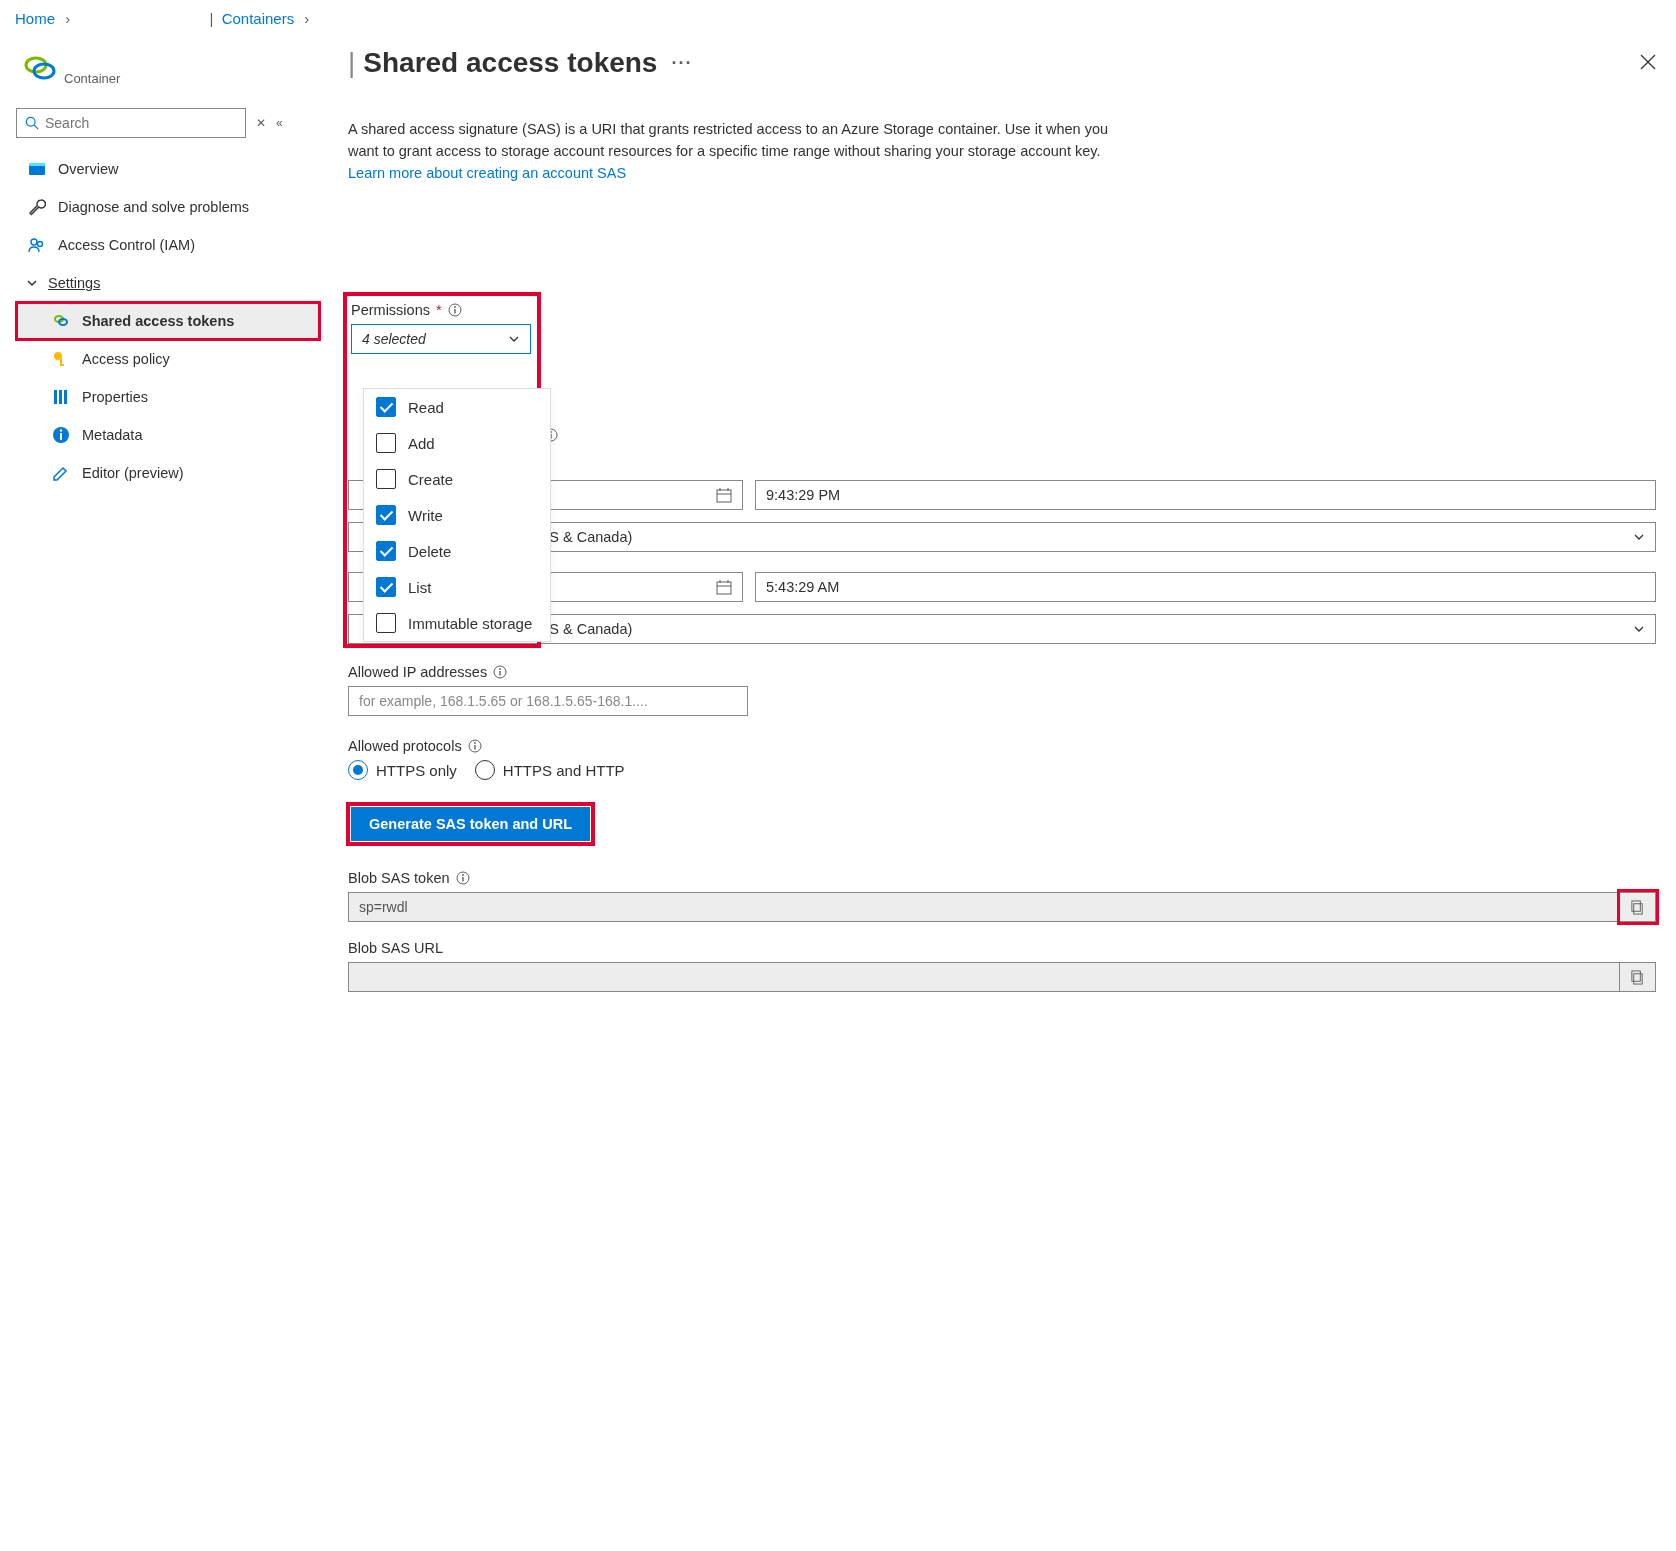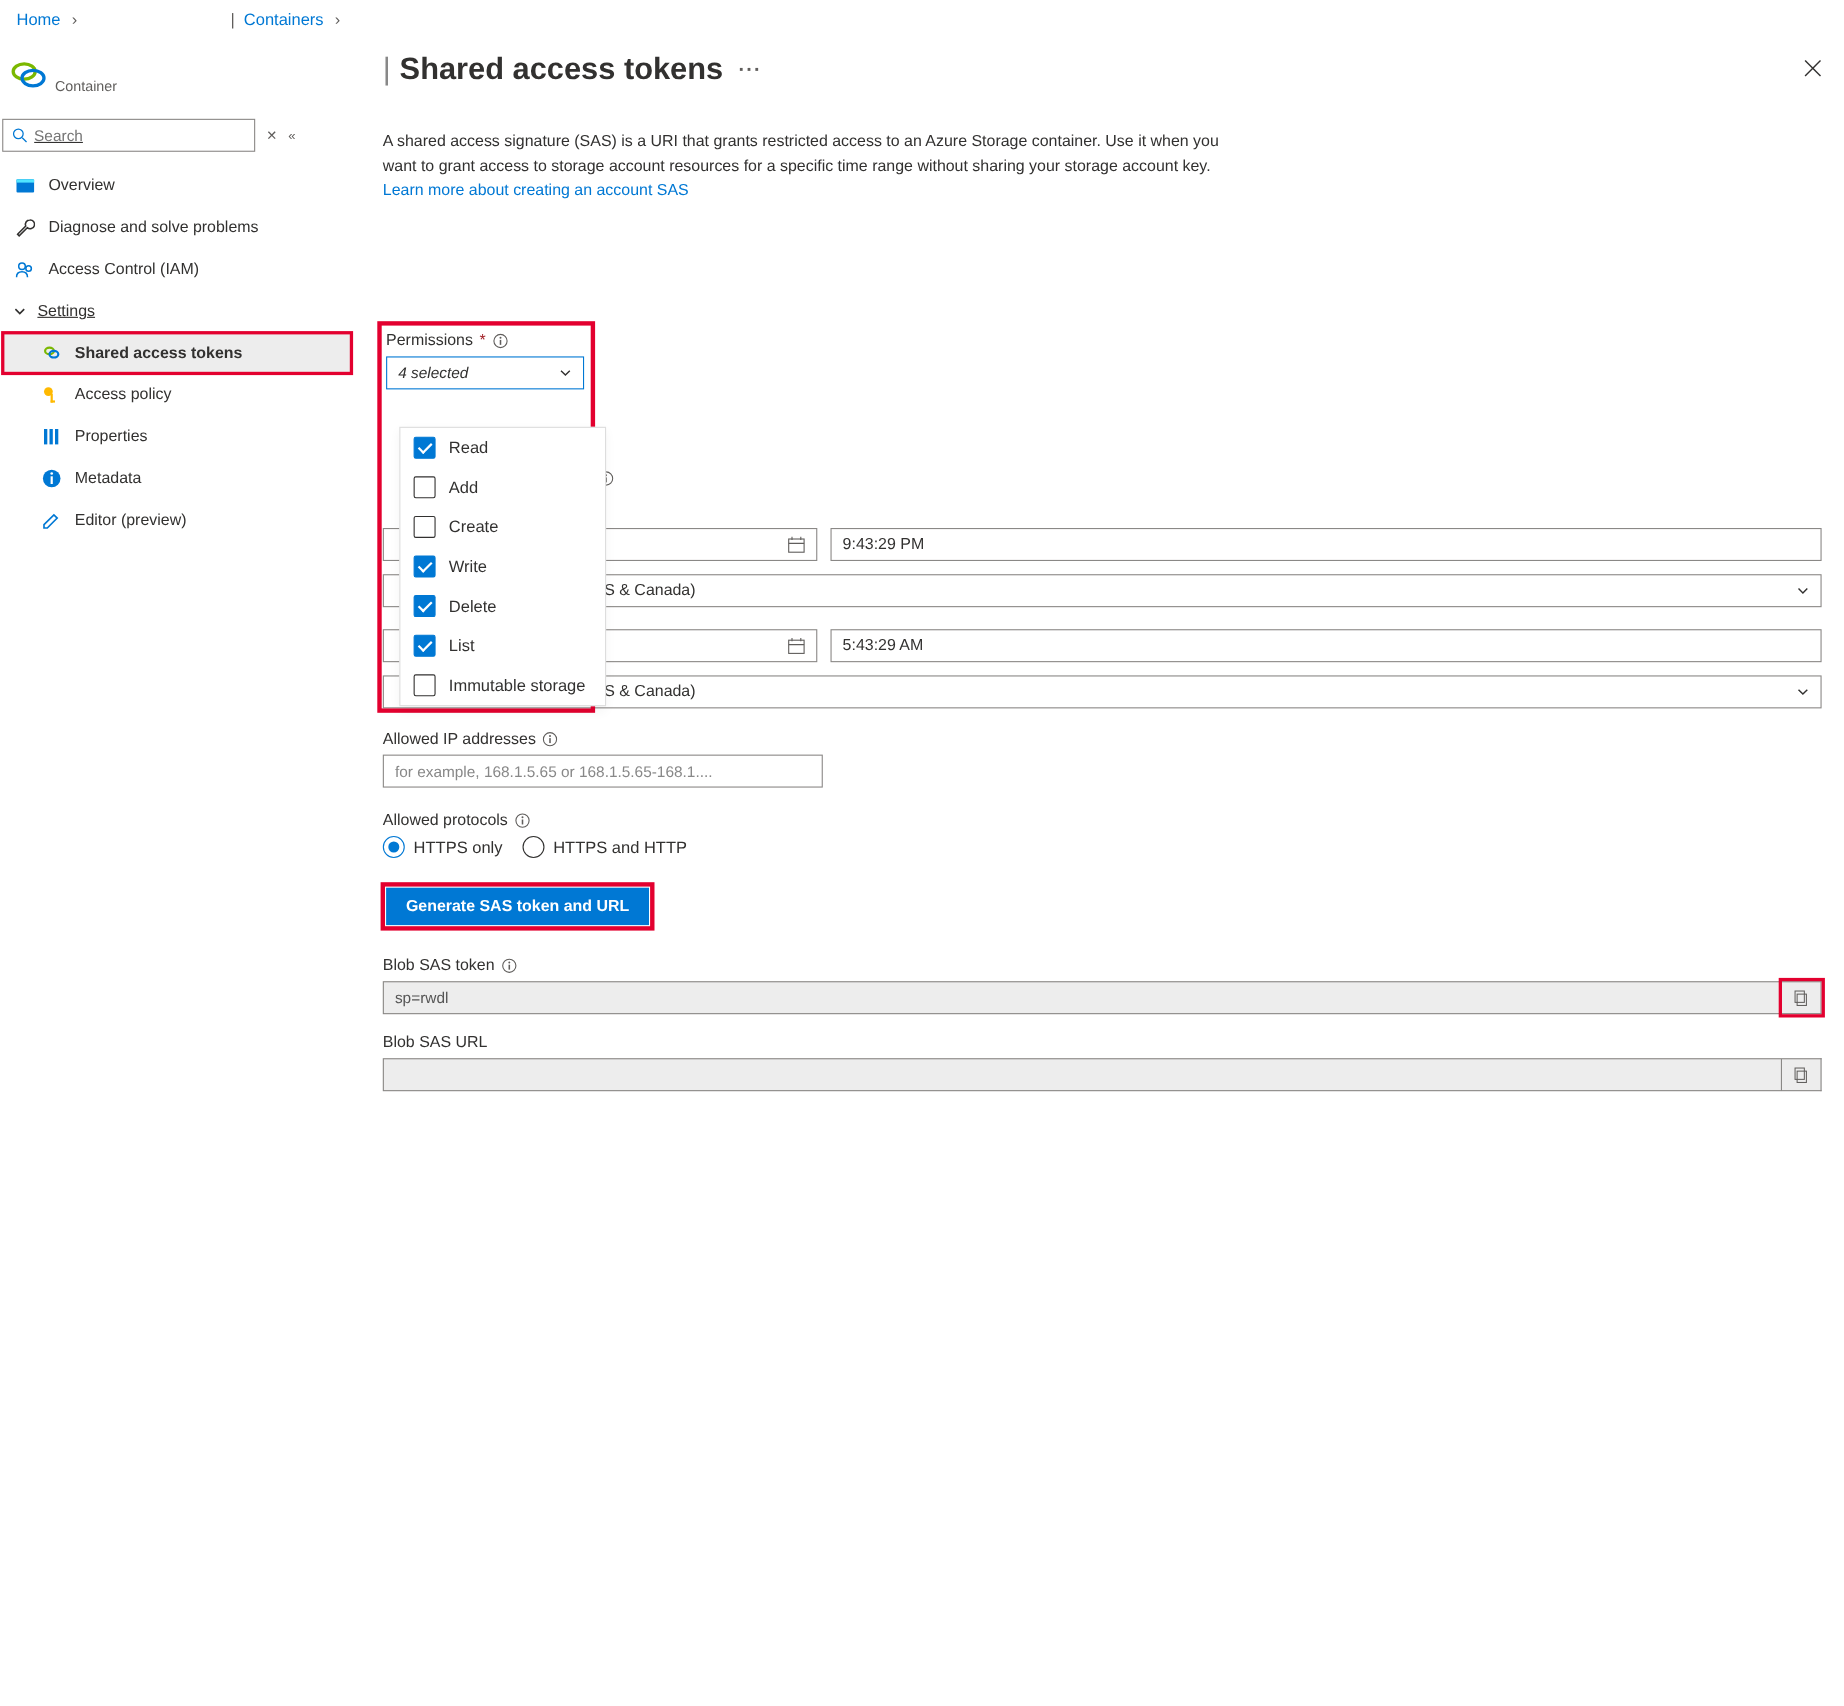--- a/index.html
+++ b/index.html
@@ -7,27 +7,27 @@
   
   
   .breadcrumb { padding: 10px 15px 20px; font-size: 15px; }
   .breadcrumb a { color: #0078d4; text-decoration: none; }
   .breadcrumb .sep { color: #605e5c; margin: 0 6px; }
   .breadcrumb .pipe { color: #605e5c; margin-right: 4px; }
   
   .layout { display: flex; }
   
   
-  .sidebar { width: 320px; flex-shrink: 0; padding-left: 2px; }
+  .sidebar { width: 320px; flex-shrink: 0; padding-left: 16px; }
   .header-icon-row { display: flex; align-items: flex-start; padding: 4px 6px 18px; }
   .container-icon svg { width: 36px; height: 36px; }
   .container-label { font-size: 13px; color: #605e5c; margin-left: 6px; margin-top: 20px; }
   
   .search-row { display: flex; align-items: center; gap: 10px; padding-bottom: 12px; }
-  .search-box { flex: 0 0 230px; display: flex; align-items: center; border: 1px solid #8a8886; height: 30px; padding: 0 8px; background: #fff; text-decoration: underline; }
+  .search-box { flex: 0 0 230px; display: flex; align-items: center; border: 1px solid #8a8886; height: 30px; padding: 0 8px; background: #fff; }
   .search-box svg { width: 14px; height: 14px; margin-right: 6px; }
   .search-box input { border: none; outline: none; flex: 1; font-size: 14px; color: #605e5c; }
   .mini-btn { color: #605e5c; cursor: pointer; font-size: 12px; }
   
   .nav { list-style: none; }
   .nav li { display: flex; align-items: center; height: 38px; padding-left: 12px; cursor: pointer; font-size: 14.5px; }
   .nav li .nav-icon { width: 18px; height: 18px; margin-right: 12px; display: inline-flex; align-items: center; justify-content: center; }
   .nav li.indent { padding-left: 36px; }
   .nav li.section { padding-left: 10px; text-decoration: underline; }
   .nav li.active { background: #ededed; font-weight: 600; }

